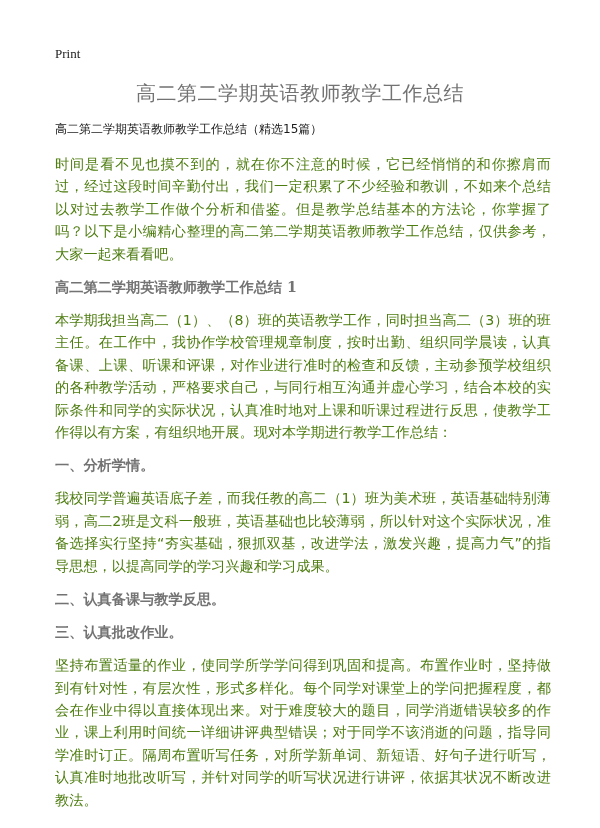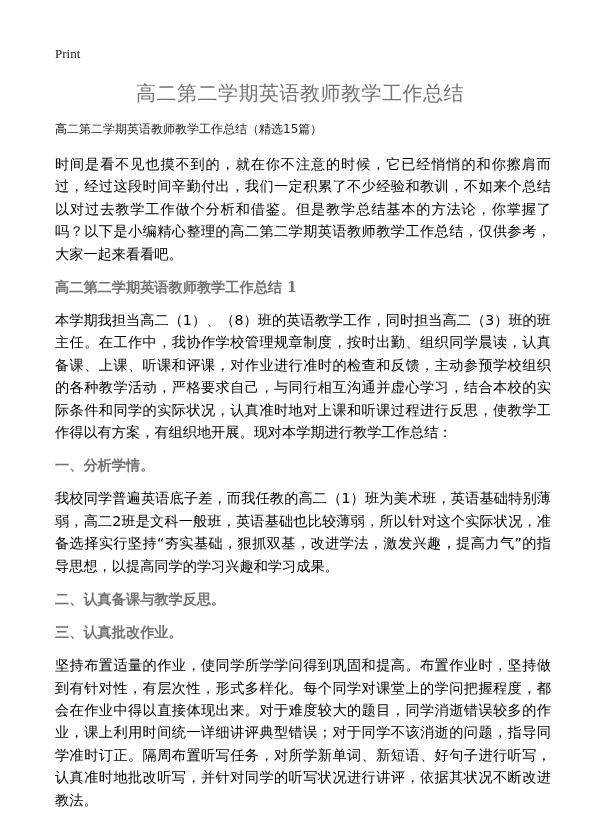--- a/index.html
+++ b/index.html
@@ -5,21 +5,21 @@
   html, body { margin:0; padding:0; background:#ffffff; }
   body { width:600px; height:828px; overflow:hidden; position:relative;
          font-family: "DejaVu Sans", "Liberation Sans", sans-serif; color:#1a1a1a; }
   .page { position:absolute; left:0; top:0; width:498px; height:828px; }
   .print { position:absolute; left:55px; top:46px; font-family:"Liberation Serif","DejaVu Serif",serif;
            font-size:13px; color:#222; }
   .title { position:absolute; left:0; width:600px; top:80px; text-align:center;
            font-size:20px; color:#737373; letter-spacing:0.5px; }
   .content { position:absolute; left:55px; top:118px; width:496px; }
   .subtitle { font-size:12px; margin:0 0 13px 0; line-height:22px; }
-  p.para { font-size:14.2px; line-height:22.4px; margin:8px 0 11px 0; text-align:justify; color:#000000; }
+  p.para { font-size:14.2px; line-height:22.4px; margin:8px 0 11px 0; text-align:justify; color:#4d7c0f; }
   h2.sec { font-size:14.2px; font-weight:bold; margin:0 0 11px 0; line-height:22px; color:#737373;
            font-family:"DejaVu Serif","Liberation Serif",serif; }
 </style>
 </head>
 <body>
 
 <div class="page">
   <div class="print">Print</div>
   <div class="title">高二第二学期英语教师教学工作总结</div>
 

